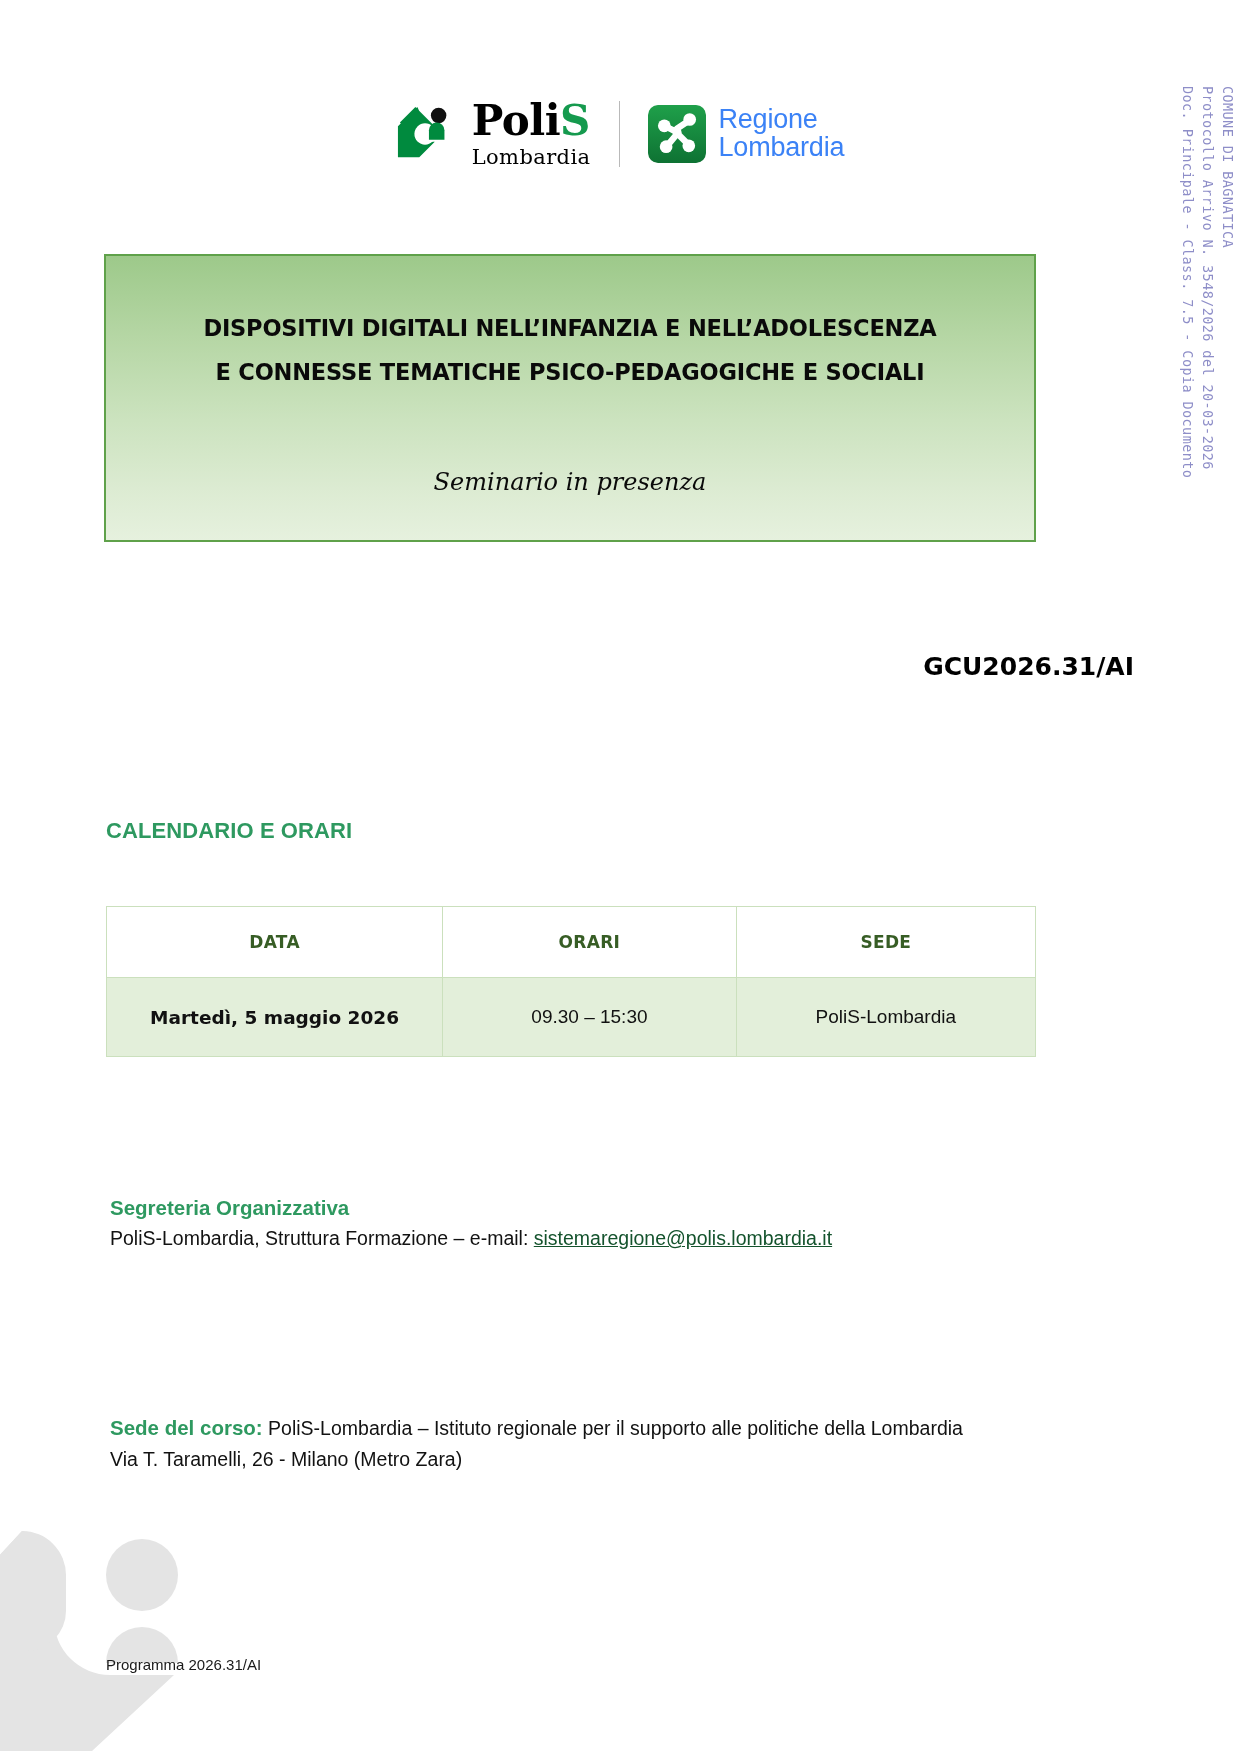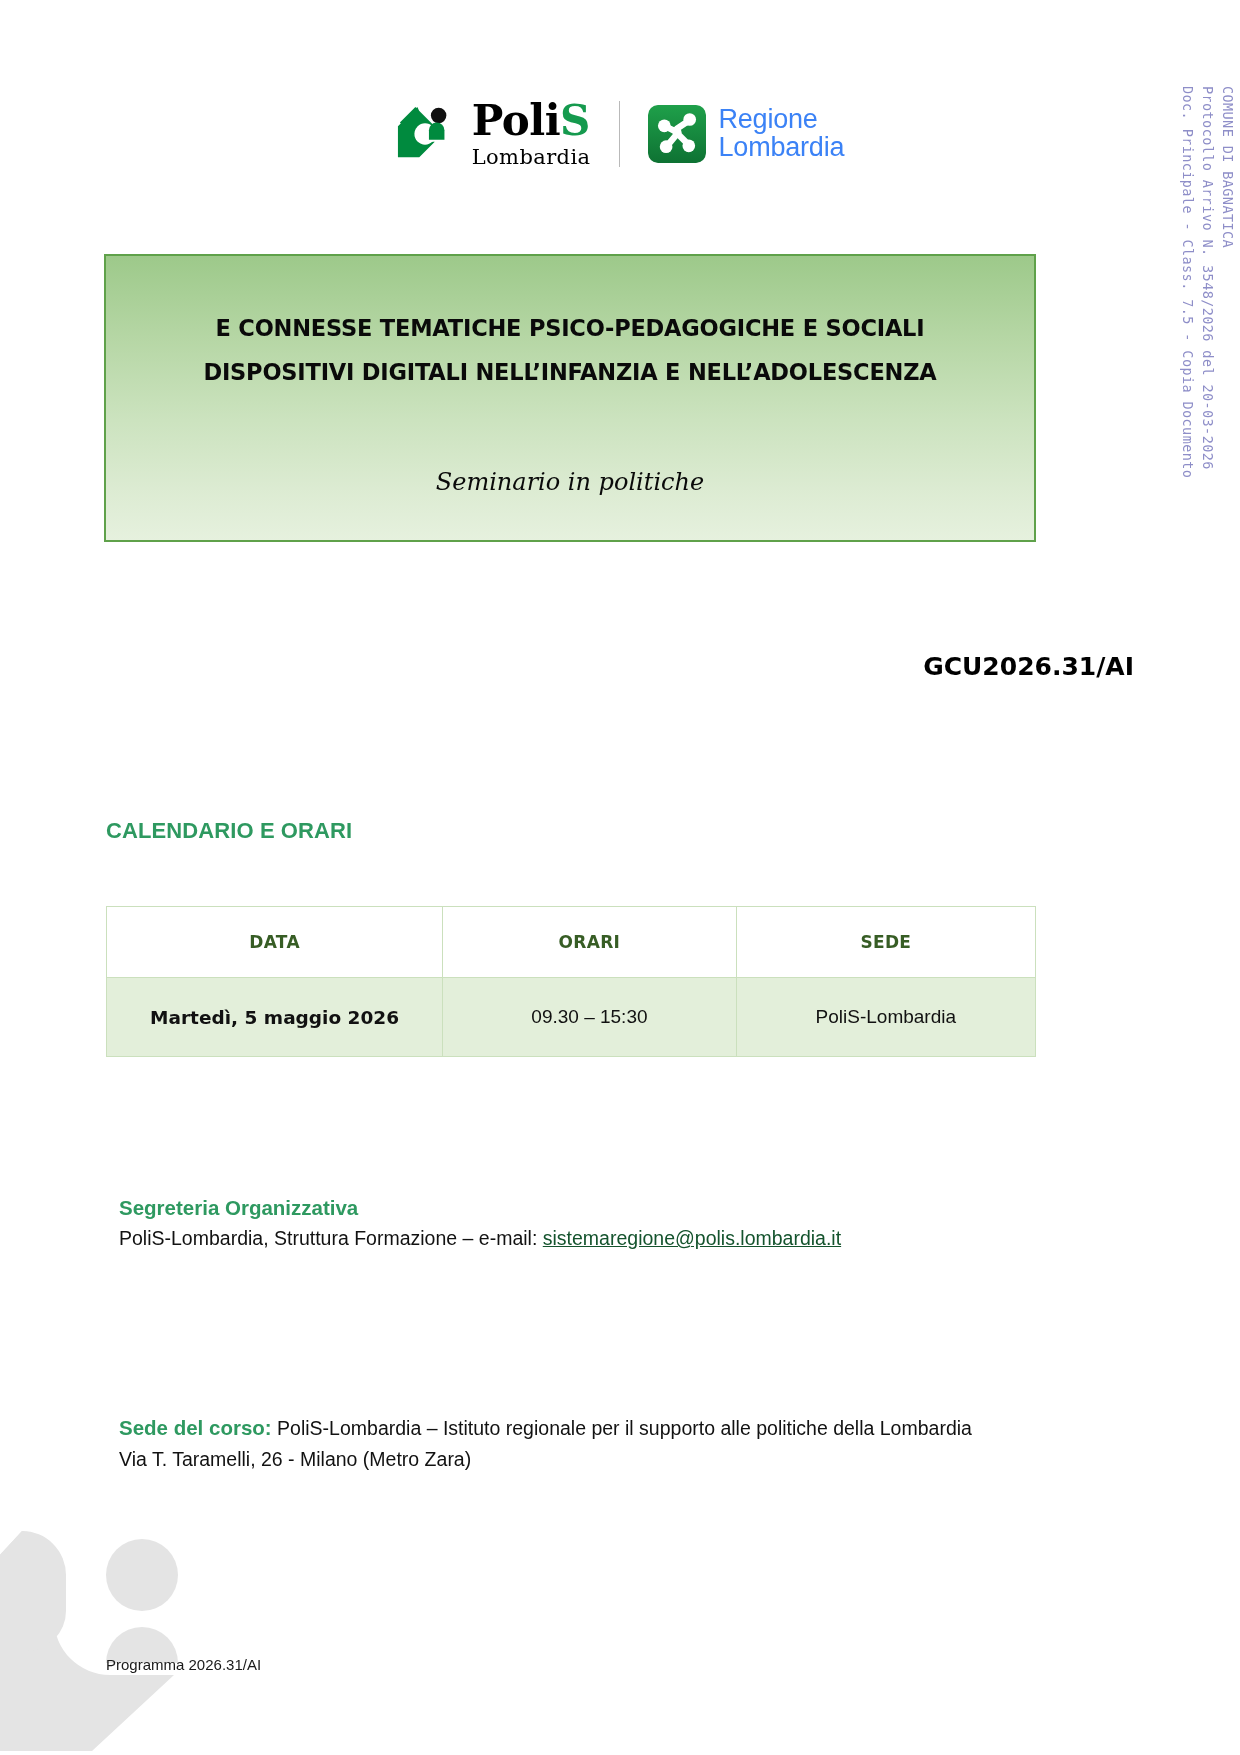--- a/index.html
+++ b/index.html
@@ -208,21 +208,21 @@
     font-weight: bold;
     font-size: 18.5px;
   }
   .col-w-date { width: 338px; }
   .col-w-time { width: 294px; }
   .col-w-place { width: 298px; }
 
   
   .block {
     position: absolute;
-    left: 119px;
+    left: 110px;
     z-index: 2;
     font-family: "Liberation Sans", sans-serif;
     font-size: 19.5px;
     line-height: 31px;
     color: #121212;
   }
   #block-segreteria { top: 1192px; width: 900px; }
   #block-sede { top: 1412px; width: 930px; }
 
   .label-green {
@@ -320,24 +320,24 @@
       </svg>
       <div class="regione-word">
         <span>Regione</span>
         <span>Lombardia</span>
       </div>
     </div>
   </div>
 
   <div class="title-box">
     <div class="title-main">
+      <div>DISPOSITIVI DIGITALI NELL’INFANZIA E NELL’ADOLESCENZA</div>
       <div>E CONNESSE TEMATICHE PSICO-PEDAGOGICHE E SOCIALI</div>
-      <div>DISPOSITIVI DIGITALI NELL’INFANZIA E NELL’ADOLESCENZA</div>
     </div>
-    <div class="title-sub">Seminario in politiche</div>
+    <div class="title-sub">Seminario in presenza</div>
   </div>
 
   <div class="course-code">GCU2026.31/AI</div>
 
   <div class="section-heading" id="heading-calendario">CALENDARIO E ORARI</div>
 
   <table class="schedule-table">
     <thead>
       <tr>
         <th class="col-w-date">DATA</th>

